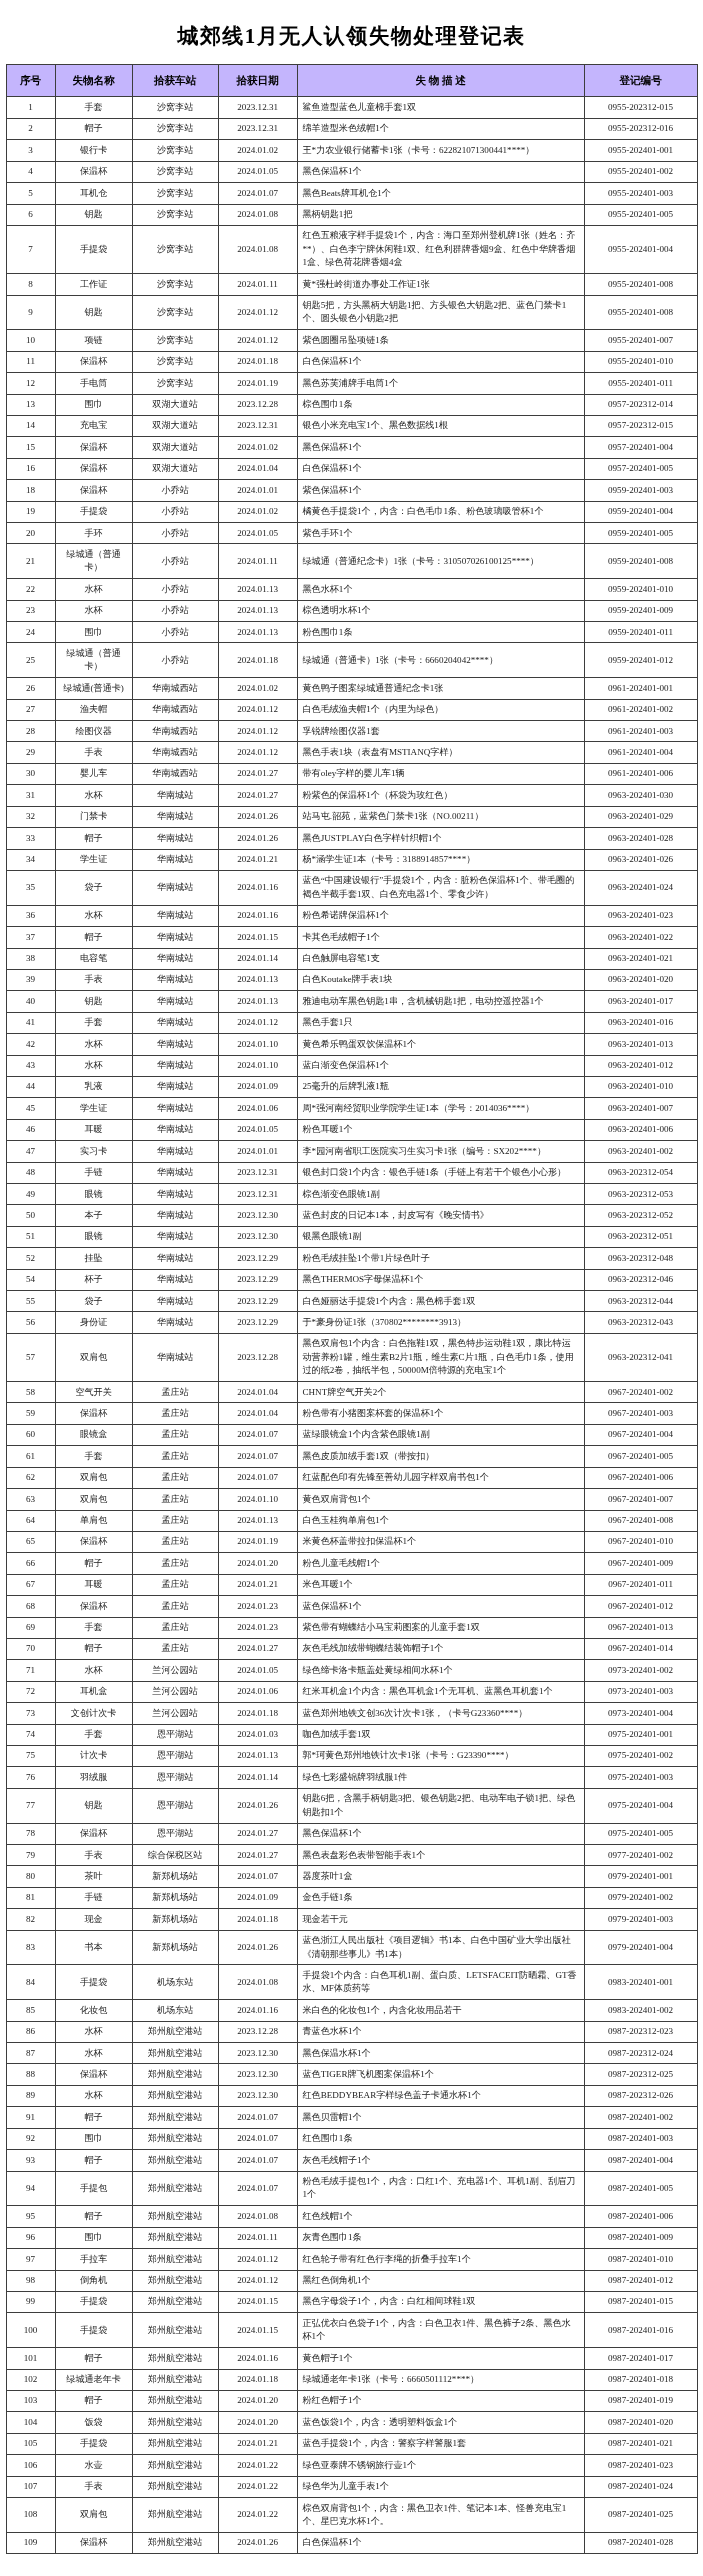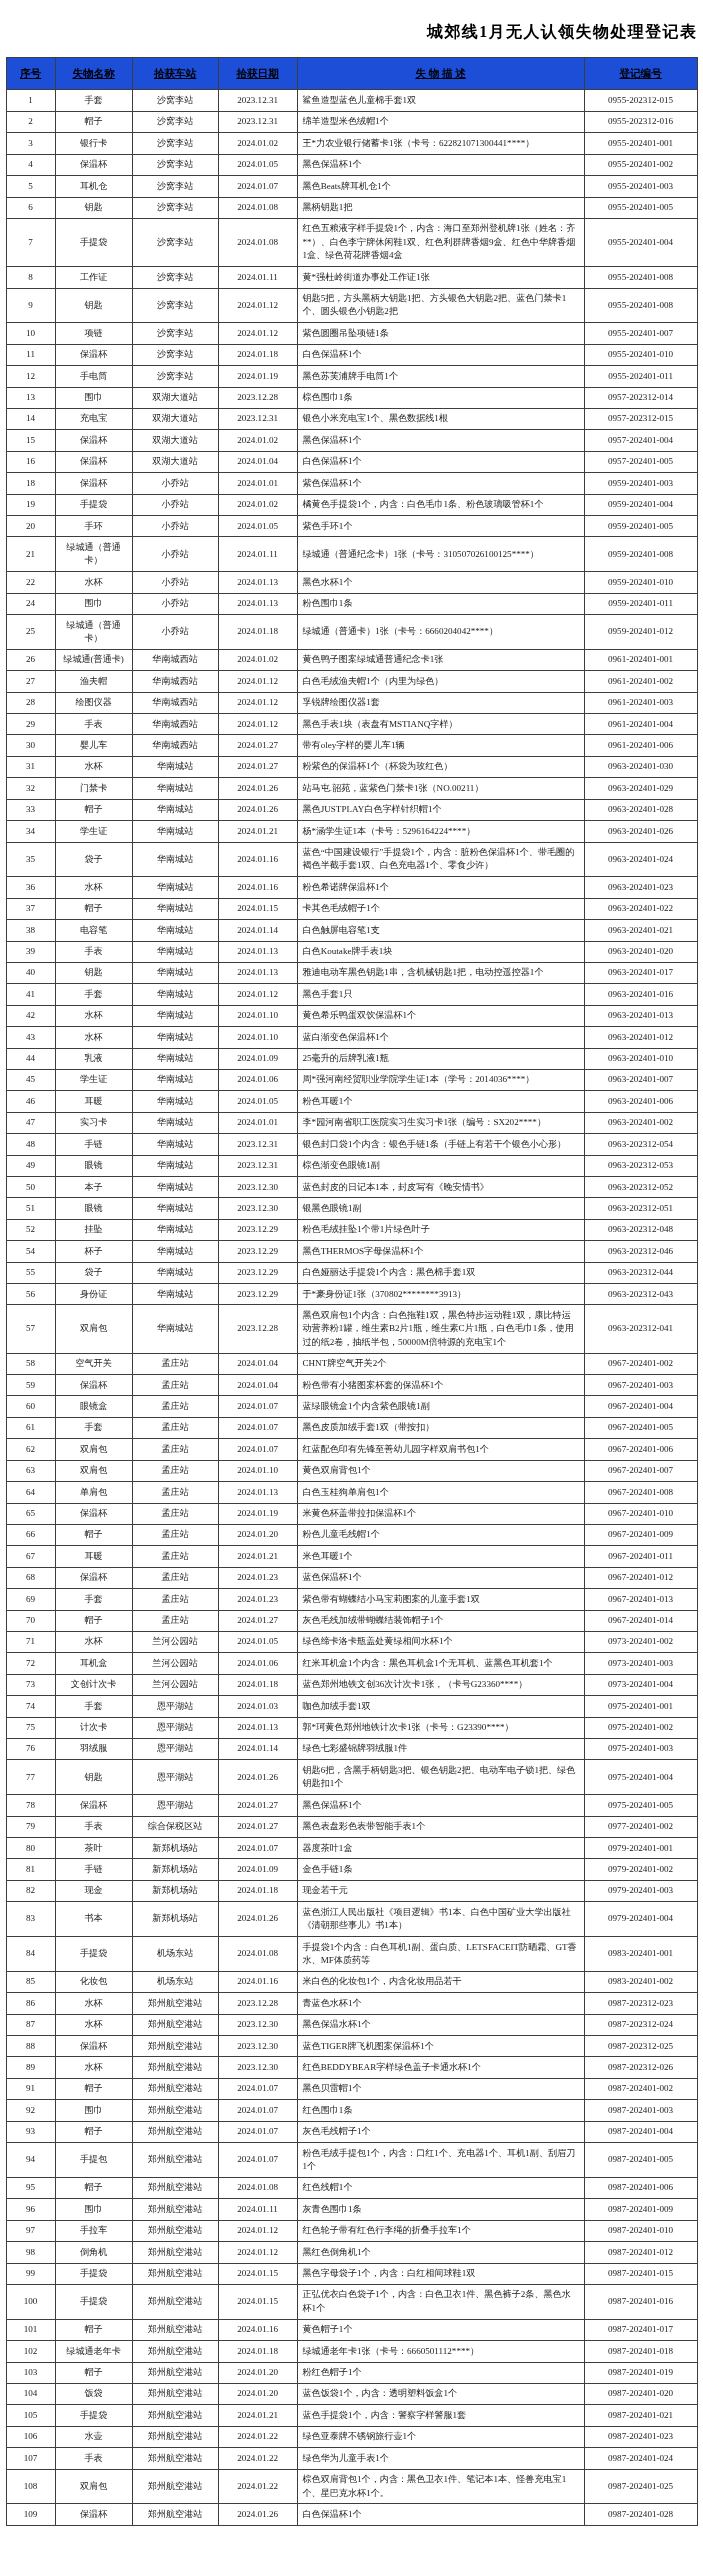--- a/index.html
+++ b/index.html
@@ -9,22 +9,22 @@
   }
   .page {
     width: 703px;
     background: #ffffff;
     font-family: "Liberation Serif", "DejaVu Serif", serif;
     color: #000000;
     box-sizing: border-box;
     padding: 4.2px 5.6px 7px 5.6px;
   }
   .title {
-    text-align: right;
-    font-size: 16px;
+    text-align: center;
+    font-size: 21px;
     font-weight: bold;
     letter-spacing: 1.4px;
     padding: 18.3px 0 14px 0;
     color: #000000;
   }
   table.lost-items {
     border-collapse: collapse;
     width: 692px;
     margin: 0 auto;
     table-layout: fixed;
@@ -39,22 +39,21 @@
     line-height: 13.4px;
     padding: 3.5px 2.1px;
     word-break: break-all;
     color: #1a1a1a;
   }
   table.lost-items th {
     font-size: 10.6px;
     font-weight: bold;
     height: 24px;
     color: #000000;
-    background: #1d4ed8;
-    text-decoration: underline;
+    background: #c4b5fd;
   }
   table.lost-items td.desc {
     text-align: left;
     padding: 3.5px 4.9px;
   }
   col.c-index { width: 49px; }
   col.c-name  { width: 77px; }
   col.c-station { width: 86px; }
   col.c-date  { width: 79px; }
   col.c-desc  { width: 287px; }
@@ -247,20 +246,28 @@
         </tr>
         <tr>
           <td>22</td>
           <td>水杯</td>
           <td>小乔站</td>
           <td>2024.01.13</td>
           <td class="desc">黑色水杯1个</td>
           <td>0959-202401-010</td>
         </tr>
         <tr>
+          <td>23</td>
+          <td>水杯</td>
+          <td>小乔站</td>
+          <td>2024.01.13</td>
+          <td class="desc">棕色透明水杯1个</td>
+          <td>0959-202401-009</td>
+        </tr>
+        <tr>
           <td>24</td>
           <td>围巾</td>
           <td>小乔站</td>
           <td>2024.01.13</td>
           <td class="desc">粉色围巾1条</td>
           <td>0959-202401-011</td>
         </tr>
         <tr>
           <td>25</td>
           <td>绿城通（普通卡）</td>
@@ -331,21 +338,21 @@
           <td>华南城站</td>
           <td>2024.01.26</td>
           <td class="desc">黑色JUSTPLAY白色字样针织帽1个</td>
           <td>0963-202401-028</td>
         </tr>
         <tr>
           <td>34</td>
           <td>学生证</td>
           <td>华南城站</td>
           <td>2024.01.21</td>
-          <td class="desc">杨*涵学生证1本（卡号：5296164224****）</td>
+          <td class="desc">杨*涵学生证1本（卡号：3188914857****）</td>
           <td>0963-202401-026</td>
         </tr>
         <tr>
           <td>35</td>
           <td>袋子</td>
           <td>华南城站</td>
           <td>2024.01.16</td>
           <td class="desc">蓝色“中国建设银行”手提袋1个，内含：脏粉色保温杯1个、带毛圈的褐色半截手套1双、白色充电器1个、零食少许）</td>
           <td>0963-202401-024</td>
         </tr>

